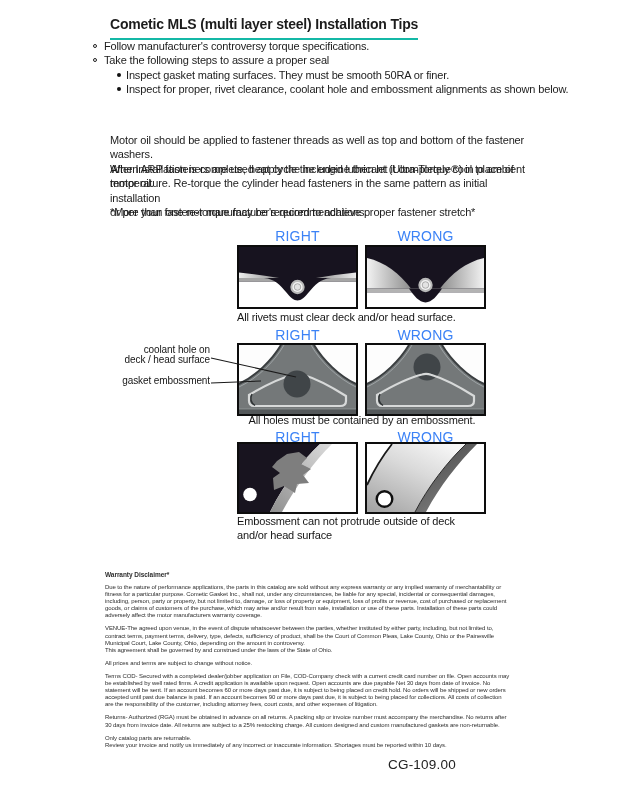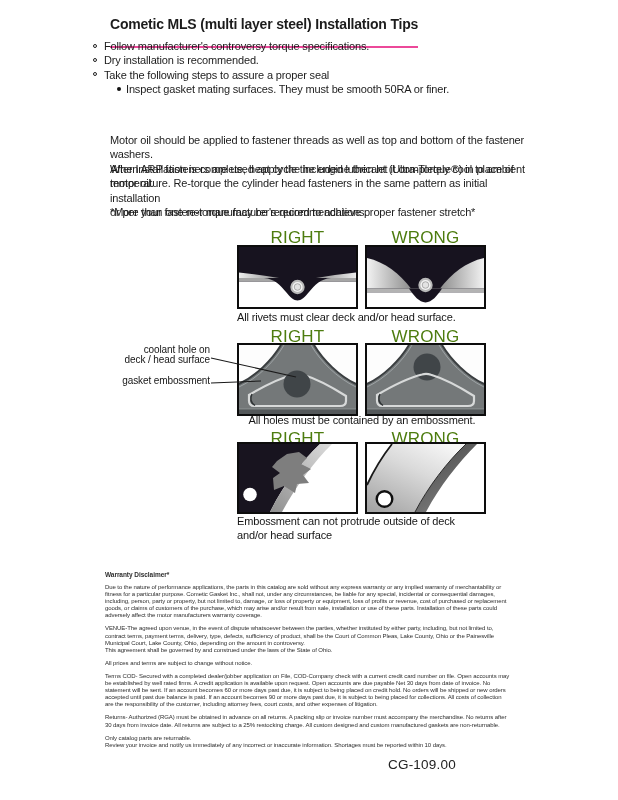--- a/index.html
+++ b/index.html
@@ -1,39 +1,39 @@
 <!DOCTYPE html>
 <html><head>
 <meta charset="utf-8">
 <style>
   * { margin:0; padding:0; box-sizing:border-box; }
   html,body { background:#ffffff; }
   body { font-family:"Liberation Sans", sans-serif; color:#1c1c1c; }
   .page { position:relative; width:618px; height:800px; background:#fff; overflow:hidden; }
 
   .title { position:absolute; left:110px; top:16px; font-size:14px; font-weight:bold;
-           letter-spacing:-0.2px; border-bottom:2px solid #ec4899; padding-bottom:14px; }
+           letter-spacing:-0.2px; border-bottom:2px solid #14b8a6; padding-bottom:6px; }
 
   .tips { position:absolute; left:93px; top:39px; width:510px; font-size:11px;
           letter-spacing:-0.15px; line-height:14.3px; }
   .tip-item { position:relative; padding-left:11px; }
   .tip-item .marker { position:absolute; left:0; top:4.6px; width:4px; height:4px;
           border:1px solid #222; border-radius:50%; }
   .sub-item { position:relative; padding-left:9px; margin-left:24px; }
   .sub-item .marker { position:absolute; left:0; top:5px; width:4.2px; height:4.2px;
           background:#111; border-radius:50%; }
 
   .diesel-heading { position:absolute; left:110px; top:116px; font-size:13px; font-weight:bold;
           letter-spacing:-0.2px; }
   .para { position:absolute; left:110px; width:420px; font-size:11px; letter-spacing:-0.15px;
           line-height:14.3px; white-space:pre-line; }
   .p1 { top:133px; } .p2 { top:162px; } .p3 { top:205px; }
 
-  .dg-header { position:absolute; width:121px; text-align:center; font-size:17px;
-          letter-spacing:0.2px; color:#4d7c0f; }
+  .dg-header { position:absolute; width:121px; text-align:center; font-size:14px;
+          letter-spacing:0.2px; color:#3b82f6; }
   .dg-img { position:absolute; width:121px; display:block; }
   .dg-img svg { display:block; width:121px; }
   .caption { position:absolute; font-size:11px; letter-spacing:-0.15px; line-height:13.5px;
           white-space:pre-line; color:#161616; }
 
   .h-r1 { top:228px; left:237px; } .h-w1 { top:228px; left:365px; }
   .i-r1 { top:245px; left:237px; } .i-w1 { top:245px; left:365px; }
   .c-1  { top:311px; left:237px; }
   .h-r2 { top:327px; left:237px; } .h-w2 { top:327px; left:365px; }
   .i-r2 { top:343px; left:237px; } .i-w2 { top:343px; left:365px; }
@@ -64,29 +64,29 @@
 
   <div class="title">Cometic MLS (multi layer steel) Installation Tips</div>
 
   <div class="tips">
     <div class="tip-item">
       <span class="marker"></span>
       <span>Follow manufacturer's controversy torque specifications.</span>
     </div>
     <div class="tip-item">
       <span class="marker"></span>
-      <span>Dry installation is recommended.</span>
-    </div>
-    <div class="tip-item">
-      <span class="marker"></span>
       <span>Take the following steps to assure a proper seal</span>
     </div>
     <div class="sub-item">
       <span class="marker"></span>
       <span>Inspect gasket mating surfaces.  They must be smooth 50RA or finer.</span>
+    </div>
+    <div class="sub-item">
+      <span class="marker"></span>
+      <span>Inspect for proper, rivet clearance, coolant hole and embossment alignments as shown below.</span>
     </div>
   </div>
 
   <p class="para p1">Motor oil should be applied to fastener threads as well as top and bottom of the fastener washers.
 When ARP fasteners are used apply the included lubricant (Ultra-Torque®) in place of motor oil.</p>
   <p class="para p2">After Installation is complete, heat cycle the engine then let it completely cool to ambient
 temperature. Re-torque the cylinder head fasteners in the same pattern as initial installation
 or per your fastener manufacturer's recommendations.</p>
   <p class="para p3">*More than one re-torque may be required to achieve proper fastener stretch*</p>
 

